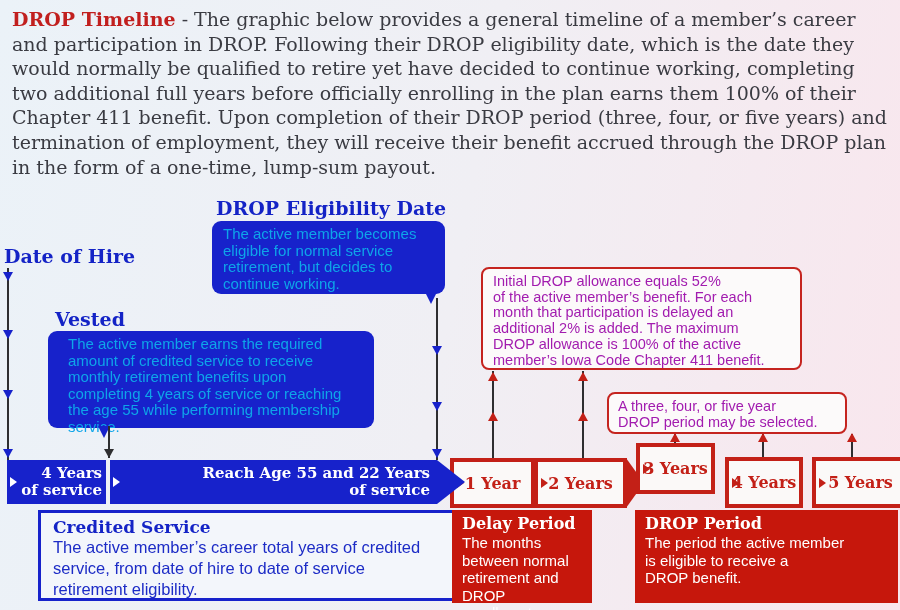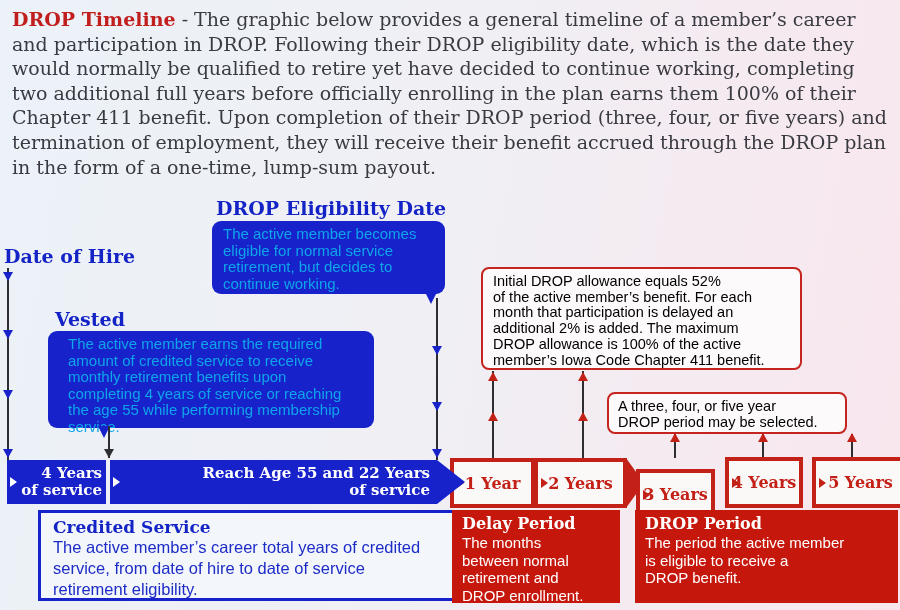--- a/index.html
+++ b/index.html
@@ -65,43 +65,43 @@
   .chev-bar2{left:113px;top:477px;}
   
   .yearbox{
     position:absolute;background:#fbf9f8;border:4px solid #c32017;box-sizing:border-box;
     display:flex;align-items:center;justify-content:center;
     color:#c32017;font-family:"DejaVu Serif",serif;font-weight:bold;font-size:16px;
   }
   .yearbox .chev{left:3px;top:50%;margin-top:-5px;}
   .yb1{left:450px;top:458px;width:85px;height:50px;}
   .yb2{left:534px;top:458px;width:93px;height:50px;}
-  .yb3{left:636px;top:469px;width:79px;height:51px;}
+  .yb3{left:636px;top:443px;width:79px;height:51px;}
   .yb4{left:725px;top:457px;width:78px;height:51px;}
   .yb5{left:812px;top:457px;width:97px;height:51px;}
   .grouptip{position:absolute;left:626px;top:458px;width:0;height:0;
     border-top:25px solid transparent;border-bottom:25px solid transparent;border-left:18px solid #c32017;}
   
   .notebox{
     position:absolute;background:#fcfafa;border:2px solid #c5241f;border-radius:8px;
-    color:#000000;font-size:14.5px;line-height:15.7px;box-sizing:border-box;
+    color:#a21caf;font-size:14.5px;line-height:15.7px;box-sizing:border-box;
   }
   .note-initial{left:481px;top:267px;width:321px;height:103px;padding:5px 10px;}
   .note-period{left:607px;top:392px;width:240px;height:42px;padding:4px 9px;font-size:14.5px;line-height:16px;}
   
   .creditedbox{
     position:absolute;left:7px;top:510px;width:431px;height:91px;box-sizing:border-box;
     background:#f3f6fb;border:3px solid #1722cb;padding:4px 12px;color:#1d2cc6;
     font-size:16.5px;line-height:21px;margin-left:31px;
   }
   .redbox{
     position:absolute;top:510px;height:93px;box-sizing:border-box;
     background:#c6170c;color:#ffffff;padding:4px 10px;font-size:15px;line-height:17.5px;
   }
-  .box-delay{left:452px;width:168px;}
+  .box-delay{left:452px;width:140px;}
   .box-dropperiod{left:635px;width:263px;}
   .box-head{font-family:"DejaVu Serif",serif;font-weight:bold;font-size:16px;line-height:20px;display:block;}
   .creditedbox .box-head{font-size:17px;color:#1423c6;}
 </style>
 </head>
 <body>
 
 <div class="stage">
 
   <p class="intro"><strong class="intro-title">DROP Timeline</strong><span> - </span><span>The graphic below provides a general timeline of a member’s career and participation in DROP. Following their DROP eligibility date, which is the date they would normally be qualified to retire yet have decided to continue working, completing two additional full years before officially enrolling in the plan earns them 100% of their Chapter 411 benefit. Upon completion of their DROP period (three, four, or five years) and termination of employment, they will receive their benefit accrued through the DROP plan in the form of a one-time, lump-sum payout.</span></p>

